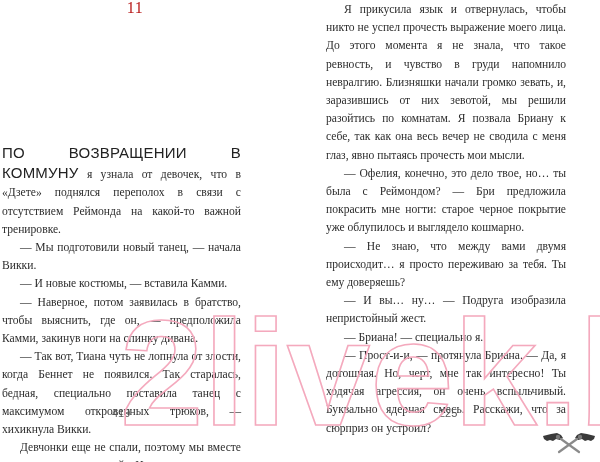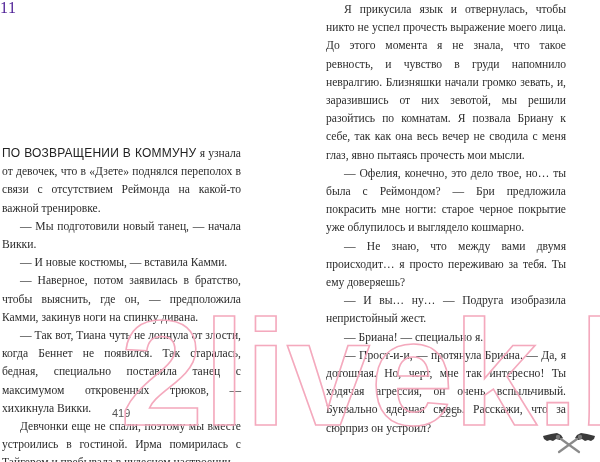--- a/index.html
+++ b/index.html
@@ -7,34 +7,34 @@
     width:600px; height:462px; overflow:hidden; position:relative;
     background:#ffffff;
     font-family:"Liberation Serif","DejaVu Serif",serif;
     color:#2a2a2a;
   }
   .spread { position:absolute; left:0; top:0; width:600px; height:462px; }
   .page { position:absolute; top:0; height:462px; }
   .page.left { left:0; width:300px; }
   .page.right { left:300px; width:300px; }
   .chapter-num {
-    position:absolute; left:0; width:270px; top:-1px; text-align:left;
-    font-size:16px; color:#4c1d95; letter-spacing:0.5px;
+    position:absolute; left:0; width:270px; top:-1px; text-align:center;
+    font-size:16px; color:#b91c1c; letter-spacing:0.5px;
   }
   .text-block {
     position:absolute; font-size:11.6px; line-height:18.2px;
     text-align:justify; color:#2c2c2c;
   }
   .page.left .text-block { left:2px; top:144px; width:239px; }
   .page.right .text-block { left:26px; top:1px; width:240px; }
   .text-block p { margin:0; text-indent:18px; }
   .text-block p.no-indent { text-indent:0; }
   .lead-caps {
     font-family:"Liberation Sans","DejaVu Sans",sans-serif;
-    font-size:12px; letter-spacing:0.2px; color:#222;
+    font-size:15px; letter-spacing:0.2px; color:#222;
   }
   .folio {
     position:absolute; top:407px; font-size:11px;
     font-family:"Liberation Sans","DejaVu Sans",sans-serif; color:#555;
   }
   .page.left .folio { left:112px; }
   .page.right .folio { left:139px; }
   .watermark {
     position:absolute; left:120px; top:300px; width:480px; height:150px;
     pointer-events:none;

